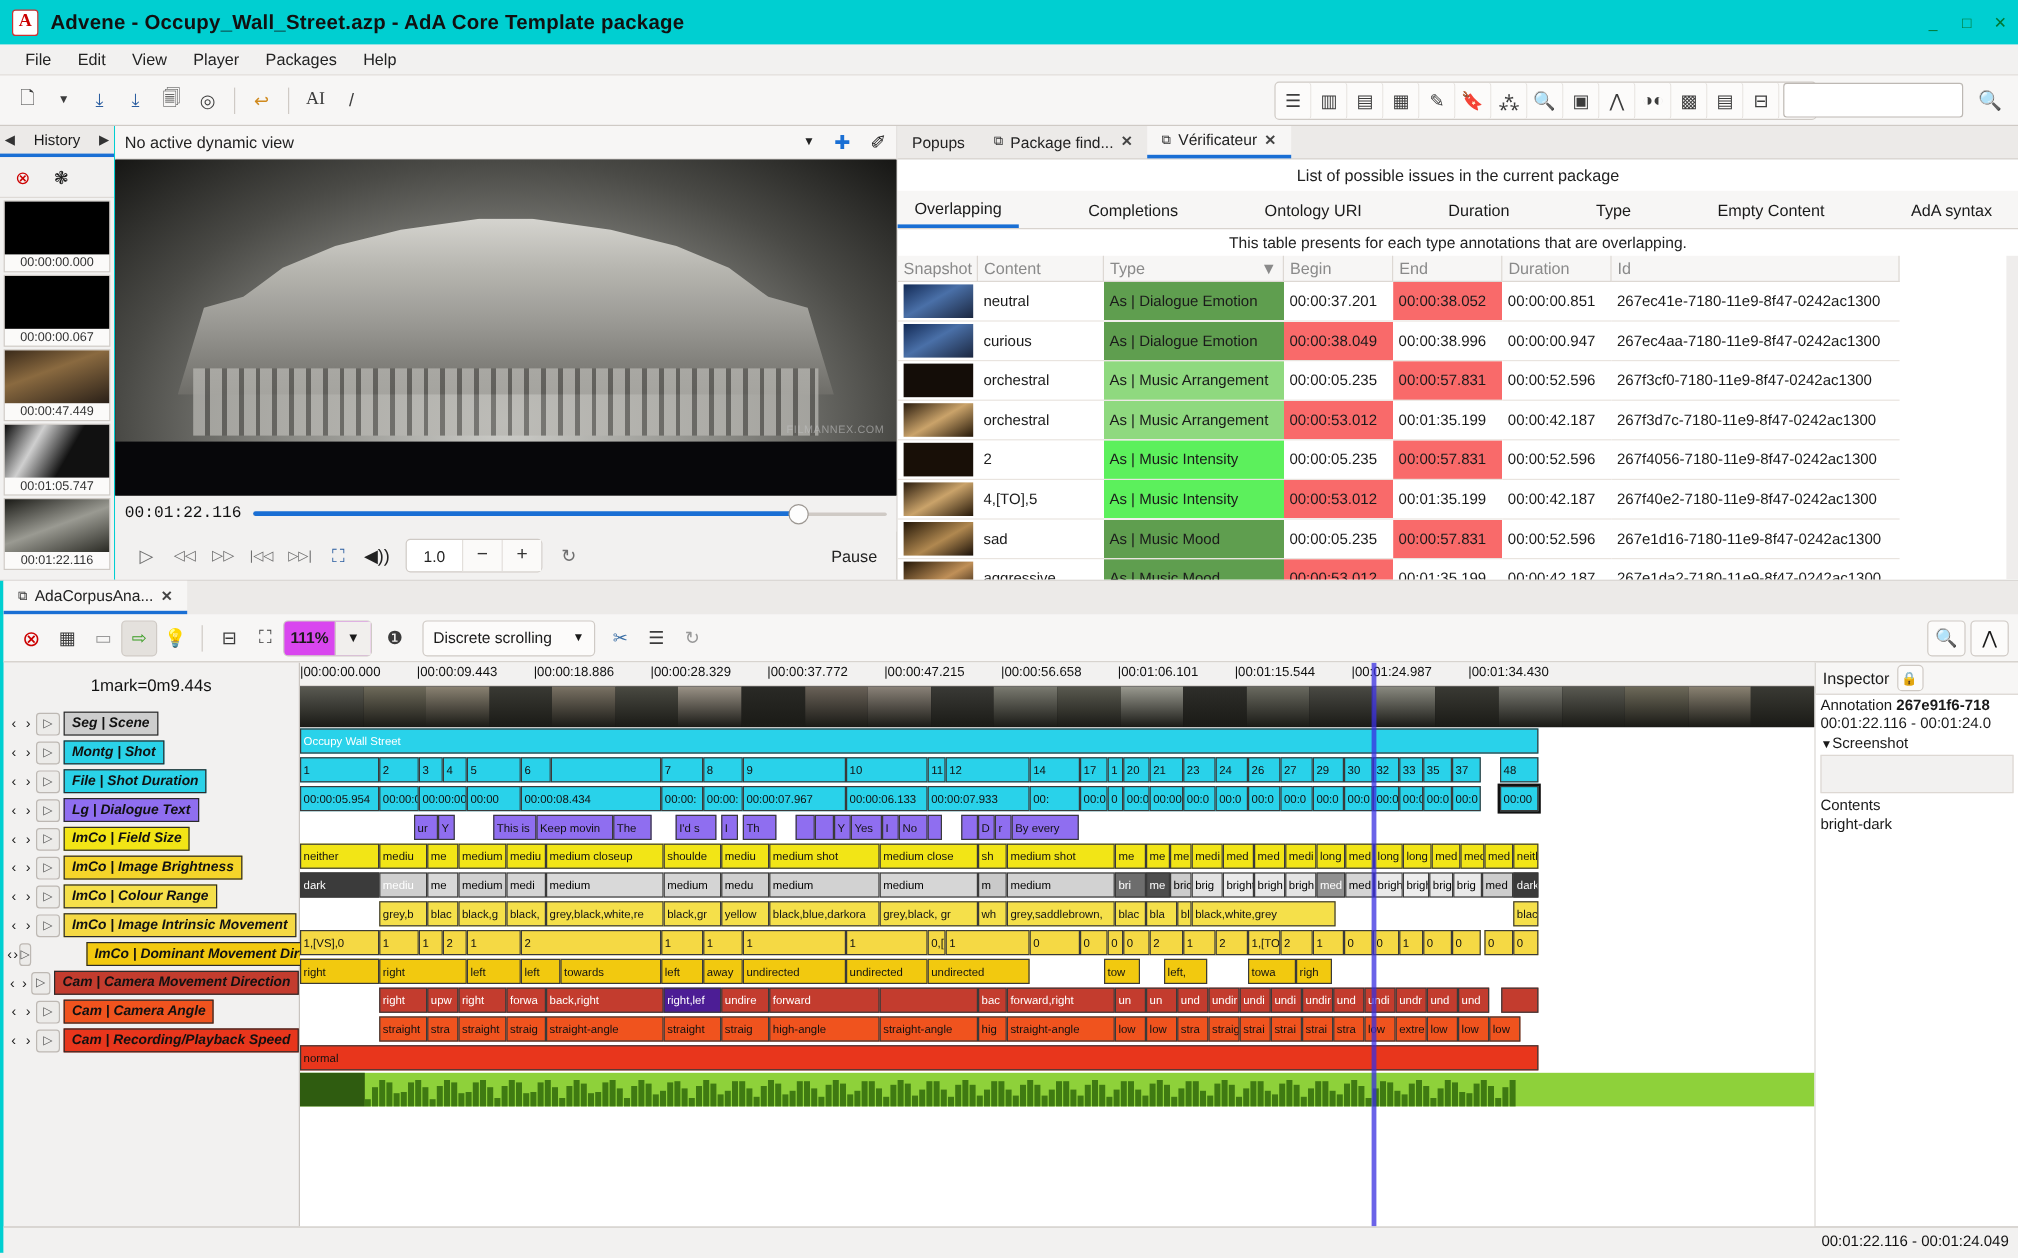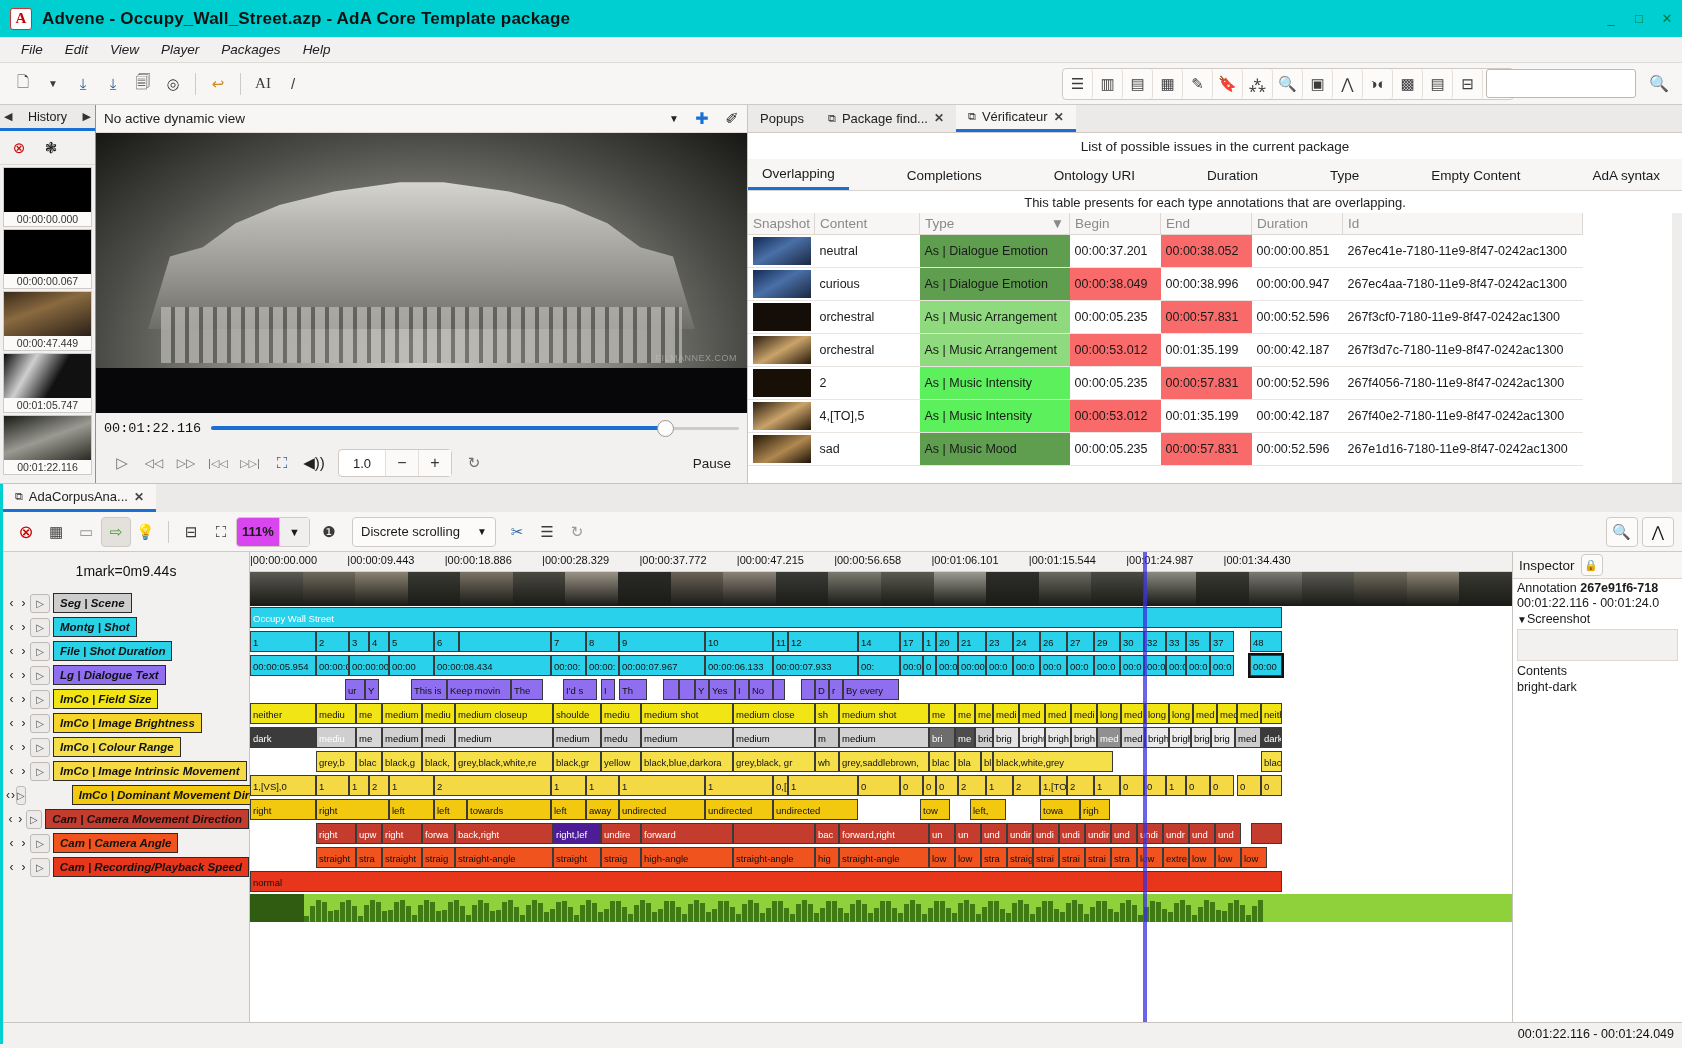--- a/index.html
+++ b/index.html
@@ -18,21 +18,21 @@
     width:22px;height:22px;background:#fff;border:1px solid #c33;border-radius:3px;
     display:flex;align-items:center;justify-content:center;color:#c00;
     font-weight:bold;font-size:15px;margin:0 10px 0 4px;font-family:"Liberation Serif",serif;
   }
   #title-text{font-size:17px;font-weight:bold;color:#111;letter-spacing:.2px;}
   #win-buttons{position:absolute;right:6px;top:0;height:37px;display:flex;align-items:center;gap:10px;}
   .wb{width:18px;height:18px;display:flex;align-items:center;justify-content:center;color:#073;font-size:13px;}
   
   #menubar{height:26px;background:#f2f1f0;display:flex;align-items:center;padding-left:10px;
     border-bottom:1px solid #dedad6;}
-  #menubar div{padding:0 11px;font-size:13.5px;color:#222;line-height:26px;font-style:italic;}
+  #menubar div{padding:0 11px;font-size:13.5px;color:#222;line-height:26px;}
   
   #toolbar{height:42px;background:#f7f6f5;border-bottom:1px solid #cfcac5;
     display:flex;align-items:center;padding:0 8px;position:relative;}
   .tbtn{width:30px;height:30px;display:flex;align-items:center;justify-content:center;
     font-size:15px;color:#3c3c3c;border-radius:3px;}
   .tsep{width:1px;height:22px;background:#cfcac5;margin:0 7px;}
   .tgroup{display:flex;align-items:center;border:1px solid #cfcac5;border-radius:4px;
     background:#fcfbfa;height:32px;}
   .tgroup .tbtn{height:30px;border-right:1px solid #e3dfdb;}
   .tgroup .tbtn:last-child{border-right:none;}
@@ -416,20 +416,31 @@
               <td class="snap">
                 <span class="s" style="background: linear-gradient(150deg, rgb(36, 23, 8), rgb(176, 136, 80) 55%, rgb(26, 16, 8));"></span>
               </td>
               <td class="c-content">sad</td>
               <td class="c-type" style="background: rgb(95, 158, 79);">As | Music Mood</td>
               <td class="c-time">00:00:05.235</td>
               <td class="c-time" style="background: rgb(249, 106, 106);">00:00:57.831</td>
               <td class="c-dur">00:00:52.596</td>
               <td class="c-id">267e1d16-7180-11e9-8f47-0242ac1300</td>
             </tr>
+            <tr>
+              <td class="snap">
+                <span class="s" style="background: linear-gradient(150deg, rgb(36, 23, 8), rgb(192, 144, 88) 55%, rgb(26, 16, 8));"></span>
+              </td>
+              <td class="c-content">aggressive</td>
+              <td class="c-type" style="background: rgb(95, 158, 79);">As | Music Mood</td>
+              <td class="c-time" style="background: rgb(249, 106, 106);">00:00:53.012</td>
+              <td class="c-time">00:01:35.199</td>
+              <td class="c-dur">00:00:42.187</td>
+              <td class="c-id">267e1da2-7180-11e9-8f47-0242ac1300</td>
+            </tr>
           </tbody>
       </table>
       <div id="tbl-scroll"></div>
     </div>
   </div>
 </div>
 
 <div id="bottom">
   <div id="corpus-tabs">
     <div class="vtab active">

